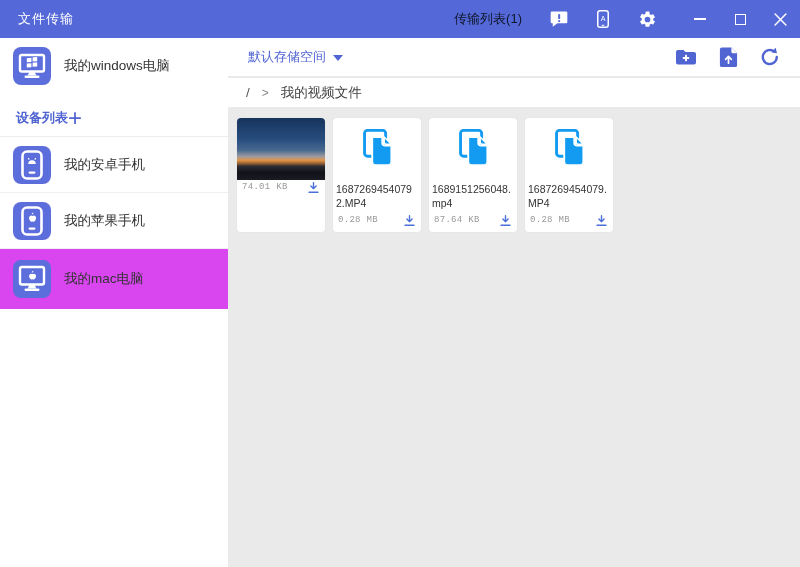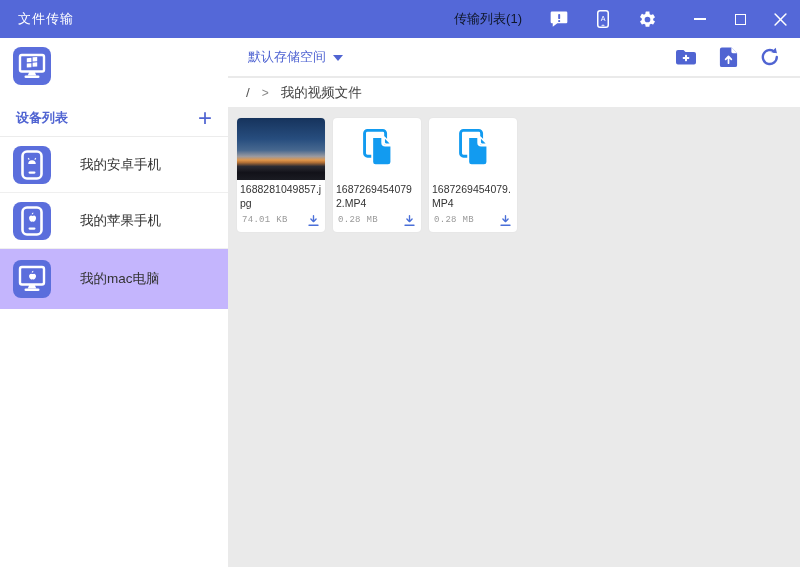--- a/index.html
+++ b/index.html
@@ -20,26 +20,26 @@
   .max-square { width:11px; height:11px; border:1.5px solid #fff; display:block; }
 
   
   .body-row { flex:1; display:flex; min-height:0; }
 
   
   .sidebar { width:228px; background:#fff; flex-shrink:0; display:flex; flex-direction:column; }
   .side-item { height:56px; display:flex; align-items:center; gap:12px; padding:0 12px; cursor:pointer; }
   .icon40 { width:40px; height:40px; flex-shrink:0; display:block; }
   .side-label { font-size:13.5px; color:#333; }
-  .device-header { height:36px; margin-top:6px; display:flex; align-items:center; justify-content:space-between; padding:0 16px; }
+  .device-header { height:36px; margin-top:6px; display:flex; align-items:center; padding:0 16px; }
   .device-header-label { color:#5064d2; font-size:13px; font-weight:bold; }
   .add-btn { color:#5064d2; font-size:24px; line-height:1; font-weight:400; }
   .divider { height:1px; background:#ececec; flex-shrink:0; }
-  .device-item { height:56px; display:flex; align-items:center; gap:28px; padding:0 12px; cursor:pointer; border-bottom:1px solid #efefef; }
-  .device-item.selected { background:#c4b5fd; height:60px; border-bottom:none; }
+  .device-item { height:56px; display:flex; align-items:center; gap:12px; padding:0 12px; cursor:pointer; border-bottom:1px solid #efefef; }
+  .device-item.selected { background:#d946ef; height:60px; border-bottom:none; }
   .sidebar-fill { flex:1; background:#fff; }
 
   
   .main { flex:1; display:flex; flex-direction:column; min-width:0; background:#eaeaea; }
   .toolbar { height:40px; background:#fff; display:flex; padding:0 18px 0 20px; border-bottom:2px solid #eaeaea; flex-shrink:0; }
   .storage-selector { display:flex; align-items:center; gap:7px; color:#5064d2; font-size:13px; }
   .caret-down { width:0; height:0; border-left:5px solid transparent; border-right:5px solid transparent; border-top:6px solid #5064d2; display:block; margin-top:1px; }
   .toolbar-icons { margin-left:auto; display:flex; align-items:center; gap:18px; }
   .toolbar-icons button { width:24px; height:24px; display:flex; align-items:center; justify-content:center; }
 
@@ -115,20 +115,21 @@
           <rect x="8" y="9" width="24" height="16.5" rx="1.8" fill="none" stroke="#fff" stroke-width="2.4"></rect>
           <g fill="#fff">
             <rect x="14.8" y="13.2" width="4.6" height="4.1" transform="skewY(-4)"></rect>
             <rect x="20.6" y="12.8" width="4.6" height="4.1" transform="skewY(-4)"></rect>
             <rect x="14.8" y="18.5" width="4.6" height="4.1" transform="skewY(-4)"></rect>
             <rect x="20.6" y="18.1" width="4.6" height="4.1" transform="skewY(-4)"></rect>
           </g>
           <path d="M17.5 25.5 h5 l1.8 4 h-8.6 z" fill="#fff"></path>
           <rect x="12.5" y="29.5" width="15" height="2.6" rx="1.3" fill="#fff"></rect>
         </svg>
+        <span class="side-label">我的windows电脑</span>
       </div>
 
 
       <div class="device-header">
         <span class="device-header-label">设备列表</span>
         <button class="add-btn">+</button>
       </div>
       <div class="divider"></div>
 
       <div class="device-item">
@@ -208,21 +209,20 @@
         <span class="crumb-root">/</span>
         <span class="crumb-sep">&gt;</span>
         <span class="crumb-current">我的视频文件</span>
       </div>
 
       <div class="content">
         <div class="file-grid">
 
           <div class="file-card">
             <div class="thumb"></div>
-            <div class="file-name">1688281049857.jpg</div>
             <div class="file-footer">
               <span class="file-size">74.01 KB</span>
               <button class="dl-btn">
                 <svg width="13" height="13" viewBox="0 0 16 16">
                   <path d="M8 2 v7 M4.8 6.2 L8 9.4 11.2 6.2" stroke="#4a6fd8" stroke-width="1.7" fill="none" stroke-linecap="round" stroke-linejoin="round"></path>
                   <path d="M2.5 13.8 h11" stroke="#4a6fd8" stroke-width="1.7" stroke-linecap="round"></path>
                 </svg>
               </button>
             </div>
           </div>
@@ -240,29 +240,48 @@
               <span class="file-size">0.28 MB</span>
               <button class="dl-btn">
                 <svg width="13" height="13" viewBox="0 0 16 16">
                   <path d="M8 2 v7 M4.8 6.2 L8 9.4 11.2 6.2" stroke="#4a6fd8" stroke-width="1.7" fill="none" stroke-linecap="round" stroke-linejoin="round"></path>
                   <path d="M2.5 13.8 h11" stroke="#4a6fd8" stroke-width="1.7" stroke-linecap="round"></path>
                 </svg>
               </button>
             </div>
           </div>
 
-
           <div class="file-card">
             <div class="icon-area">
               <svg width="46" height="46" viewBox="0 0 48 48">
                 <rect x="11" y="4.5" width="22" height="27" rx="3" fill="none" stroke="#129bf0" stroke-width="3"></rect>
                 <path d="M19 11.5 h10.5 v6 a3 3 0 0 0 3 3 h6.5 v17 a3.5 3.5 0 0 1-3.5 3.5 h-13 a3.5 3.5 0 0 1-3.5-3.5 z" fill="#129bf0" stroke="#fff" stroke-width="2"></path>
                 <path d="M31.5 11.5 l7.5 7.5 h-5.5 a2 2 0 0 1-2-2 z" fill="#129bf0" stroke="#fff" stroke-width="1.6" stroke-linejoin="round"></path>
               </svg>
             </div>
+            <div class="file-name">1689151256048.mp4</div>
+            <div class="file-footer">
+              <span class="file-size">87.64 KB</span>
+              <button class="dl-btn">
+                <svg width="13" height="13" viewBox="0 0 16 16">
+                  <path d="M8 2 v7 M4.8 6.2 L8 9.4 11.2 6.2" stroke="#4a6fd8" stroke-width="1.7" fill="none" stroke-linecap="round" stroke-linejoin="round"></path>
+                  <path d="M2.5 13.8 h11" stroke="#4a6fd8" stroke-width="1.7" stroke-linecap="round"></path>
+                </svg>
+              </button>
+            </div>
+          </div>
+
+          <div class="file-card">
+            <div class="icon-area">
+              <svg width="46" height="46" viewBox="0 0 48 48">
+                <rect x="11" y="4.5" width="22" height="27" rx="3" fill="none" stroke="#129bf0" stroke-width="3"></rect>
+                <path d="M19 11.5 h10.5 v6 a3 3 0 0 0 3 3 h6.5 v17 a3.5 3.5 0 0 1-3.5 3.5 h-13 a3.5 3.5 0 0 1-3.5-3.5 z" fill="#129bf0" stroke="#fff" stroke-width="2"></path>
+                <path d="M31.5 11.5 l7.5 7.5 h-5.5 a2 2 0 0 1-2-2 z" fill="#129bf0" stroke="#fff" stroke-width="1.6" stroke-linejoin="round"></path>
+              </svg>
+            </div>
             <div class="file-name">1687269454079.MP4</div>
             <div class="file-footer">
               <span class="file-size">0.28 MB</span>
               <button class="dl-btn">
                 <svg width="13" height="13" viewBox="0 0 16 16">
                   <path d="M8 2 v7 M4.8 6.2 L8 9.4 11.2 6.2" stroke="#4a6fd8" stroke-width="1.7" fill="none" stroke-linecap="round" stroke-linejoin="round"></path>
                   <path d="M2.5 13.8 h11" stroke="#4a6fd8" stroke-width="1.7" stroke-linecap="round"></path>
                 </svg>
               </button>
             </div>

